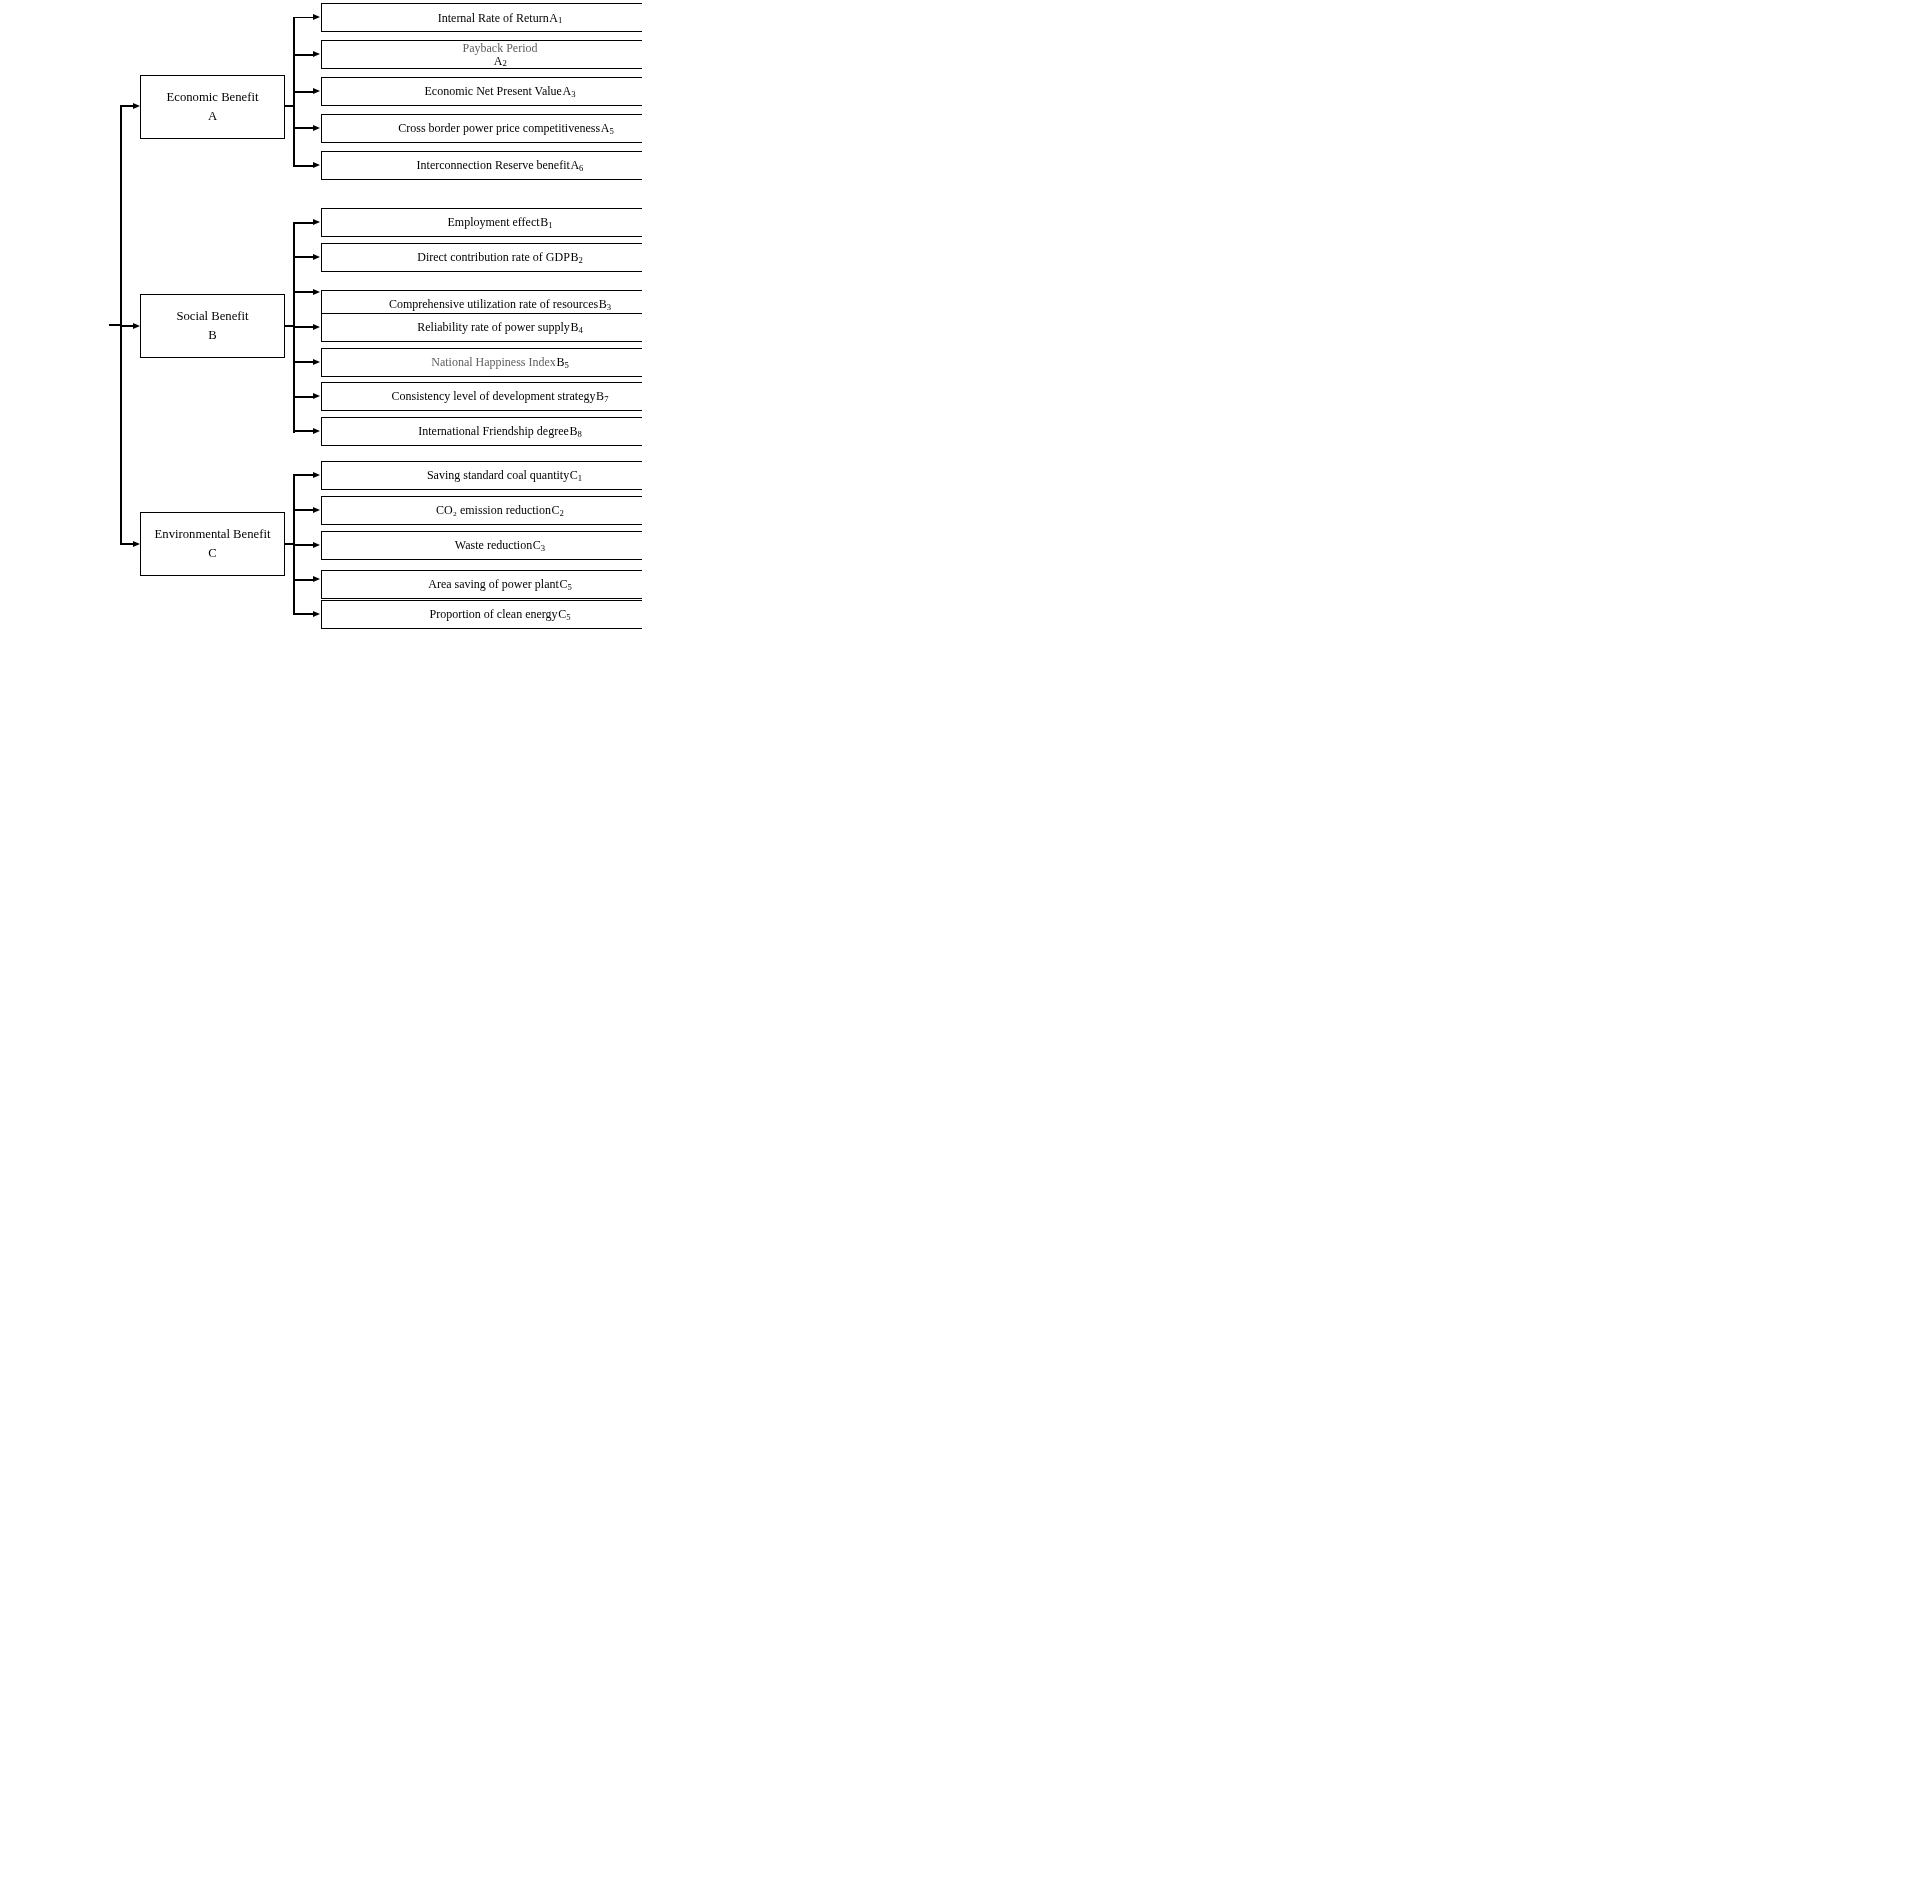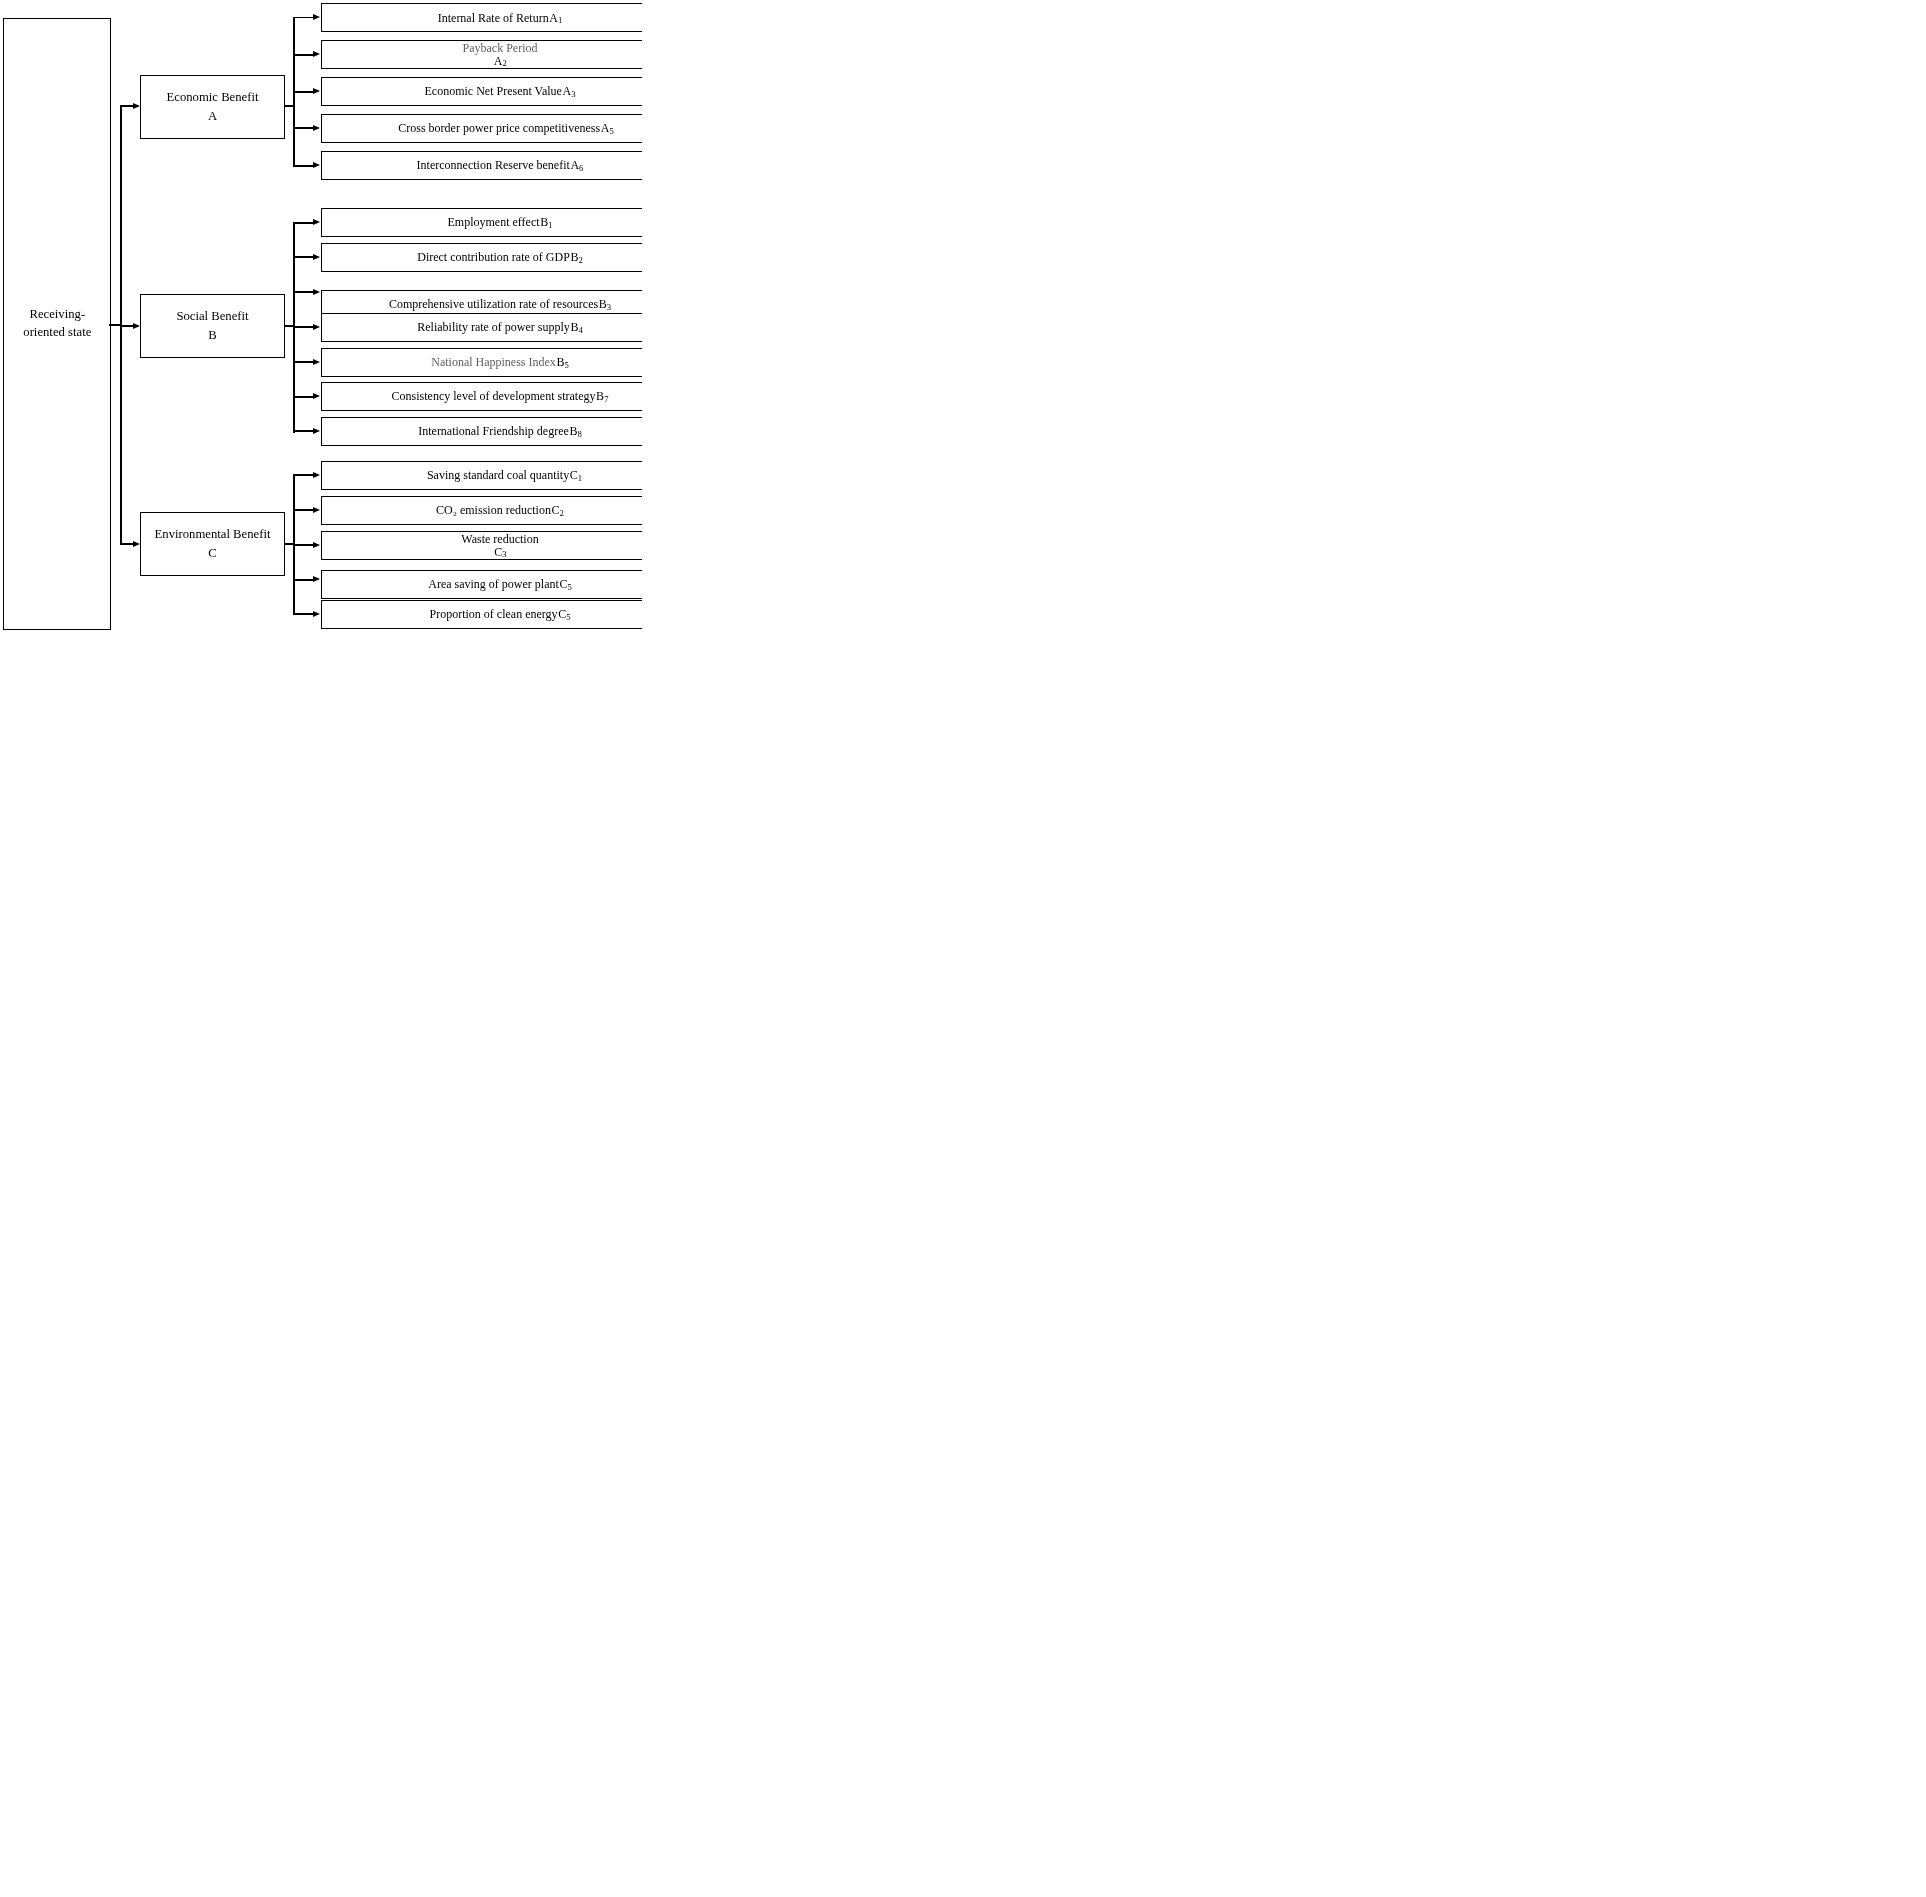--- a/index.html
+++ b/index.html
@@ -25,24 +25,20 @@
   }
   .sub{font-size:0.72em;position:relative;top:0.18em;}
   .lid{margin-left:0.05em;}
   .gray-label{color:#606060;}
 </style>
 </head>
 <body>
 
 <div id="canvas">
 
-  <div class="box rootbox">
-    <span>Receiving-</span>
-    <span>oriented state</span>
-  </div>
 
   <div class="box group" style="top:75px;height:64px;text-align:right;">
     <span>Economic Benefit</span>
     <span>A</span>
   </div>
   <div class="box group" style="top:294px;height:64px;">
     <span>Social Benefit</span>
     <span>B</span>
   </div>
   <div class="box group" style="top:512px;height:64px;">
@@ -101,21 +97,21 @@
   </div>
 
   <div class="box leaf" style="top:461px;padding-left:9px;">
     <span class="">Saving standard coal quantity</span>
     <span class="lid"><span>C</span><span class="sub">1</span></span>
   </div>
   <div class="box leaf" style="top:496px;">
     <span class="">CO₂ emission reduction</span>
     <span class="lid"><span>C</span><span class="sub">2</span></span>
   </div>
-  <div class="box leaf" style="top:531px;flex-direction:column;">
+  <div class="box leaf" style="top:531px;">
     <span class="">Waste reduction</span>
     <span class="lid"><span>C</span><span class="sub">3</span></span>
   </div>
   <div class="box leaf" style="top:570px;">
     <span class="">Area saving of power plant</span>
     <span class="lid"><span>C</span><span class="sub">5</span></span>
   </div>
   <div class="box leaf" style="top:600px;">
     <span class="">Proportion of clean energy</span>
     <span class="lid"><span>C</span><span class="sub">5</span></span>

